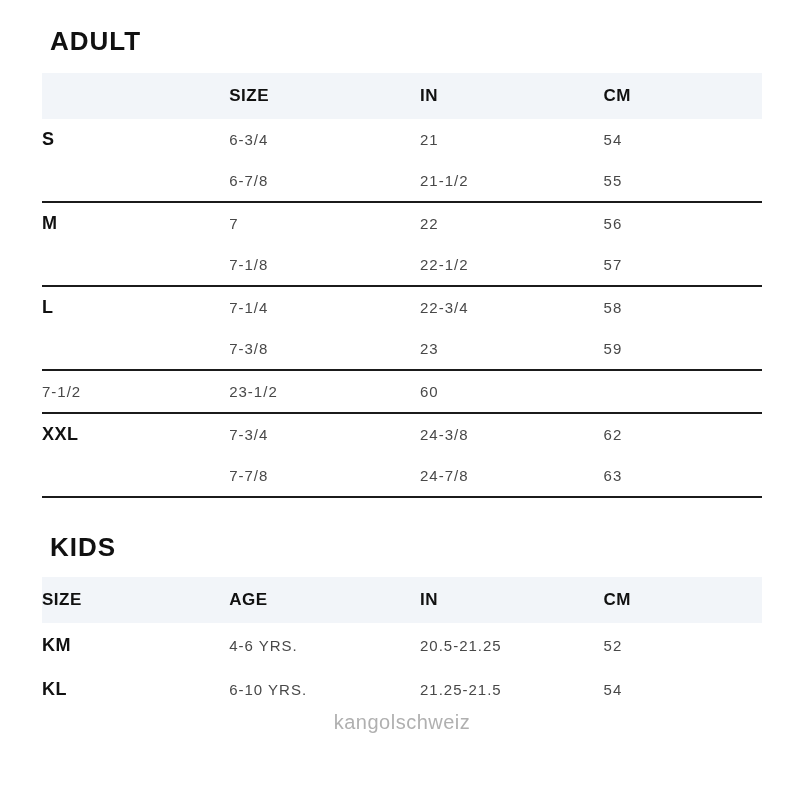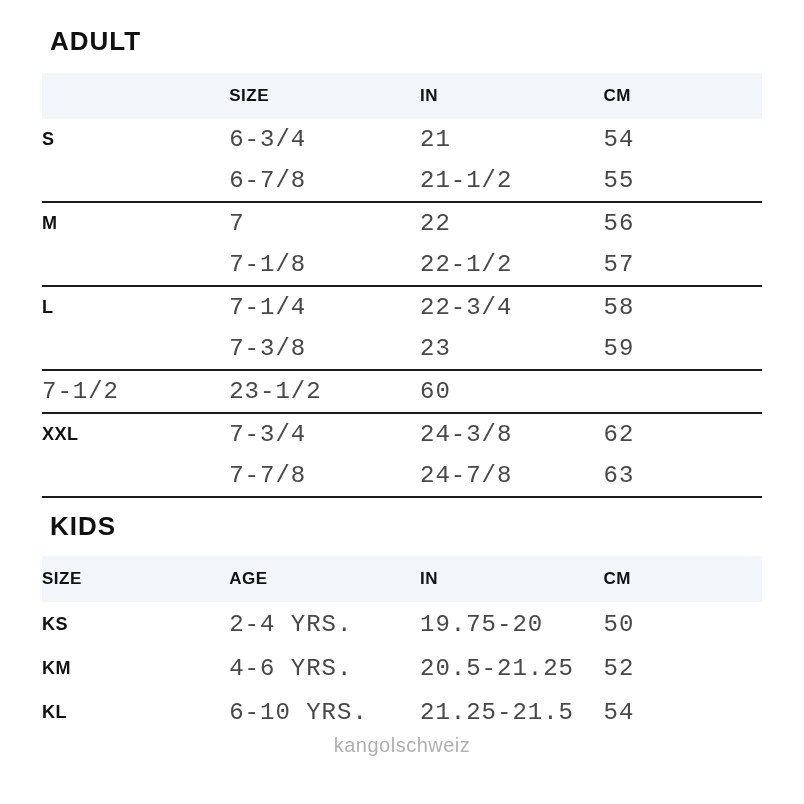--- a/index.html
+++ b/index.html
@@ -14,21 +14,21 @@
   body{font-family:"Liberation Sans","DejaVu Sans",sans-serif;}
   .page{width:804px;height:804px;padding:26px 42px 0 42px;}
 
   .section-heading{
     font-size:26px;
     font-weight:800;
     letter-spacing:1px;
     color:var(--heading-text);
     margin:0 0 16px 8px;
   }
-  .section-heading.kids{margin-top:13px;margin-bottom:14px;}
+  .section-heading.kids{margin-top:34px;margin-bottom:14px;}
 
   .grid{
     display:grid;
     grid-template-columns:26% 26.5% 25.5% 22%;
     align-items:center;
     text-align:left;
   }
   .thead{
     background:var(--header-bg);
     height:46px;
@@ -36,25 +36,24 @@
     font-size:17px;
     letter-spacing:0.5px;
     color:var(--heading-text);
   }
   .group{
     border-bottom:2px solid var(--divider);
   }
   .row{height:41px;}
   .kids-table .row{height:44px;}
   .cell{
-    font-size:24px;
+    font-size:15px;
     font-weight:300;
     letter-spacing:1px;
     color:var(--data-text);
-    font-family:Liberation Mono, monospace;
   }
   .rowlabel{
     font-size:18px;
     font-weight:800;
     letter-spacing:0.5px;
     color:var(--heading-text);
   }
   .watermark{
     text-align:center;
     font-size:20px;
@@ -151,26 +150,20 @@
 
   <div class="kids-table">
     <div class="grid thead">
       <div>SIZE</div>
       <div>AGE</div>
       <div>IN</div>
       <div>CM</div>
     </div>
 
     <div class="grid row">
-      <div class="rowlabel">KS</div>
-      <div class="cell">2-4 YRS.</div>
-      <div class="cell">19.75-20</div>
-      <div class="cell">50</div>
-    </div>
-    <div class="grid row">
       <div class="rowlabel">KM</div>
       <div class="cell">4-6 YRS.</div>
       <div class="cell">20.5-21.25</div>
       <div class="cell">52</div>
     </div>
     <div class="grid row">
       <div class="rowlabel">KL</div>
       <div class="cell">6-10 YRS.</div>
       <div class="cell">21.25-21.5</div>
       <div class="cell">54</div>

